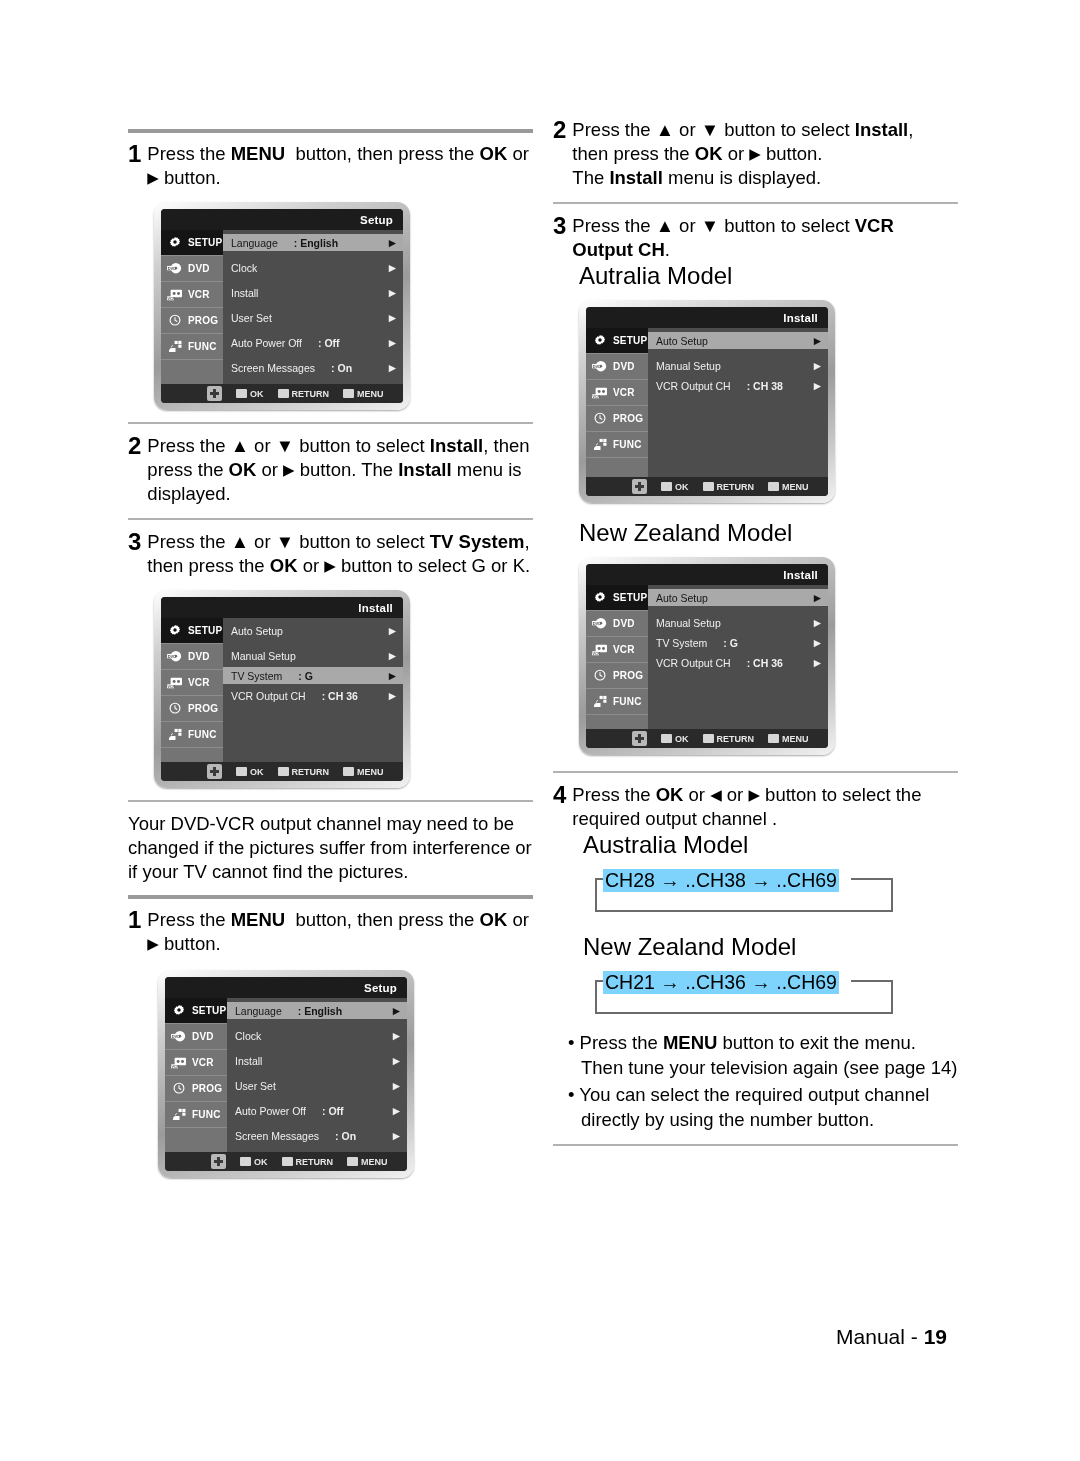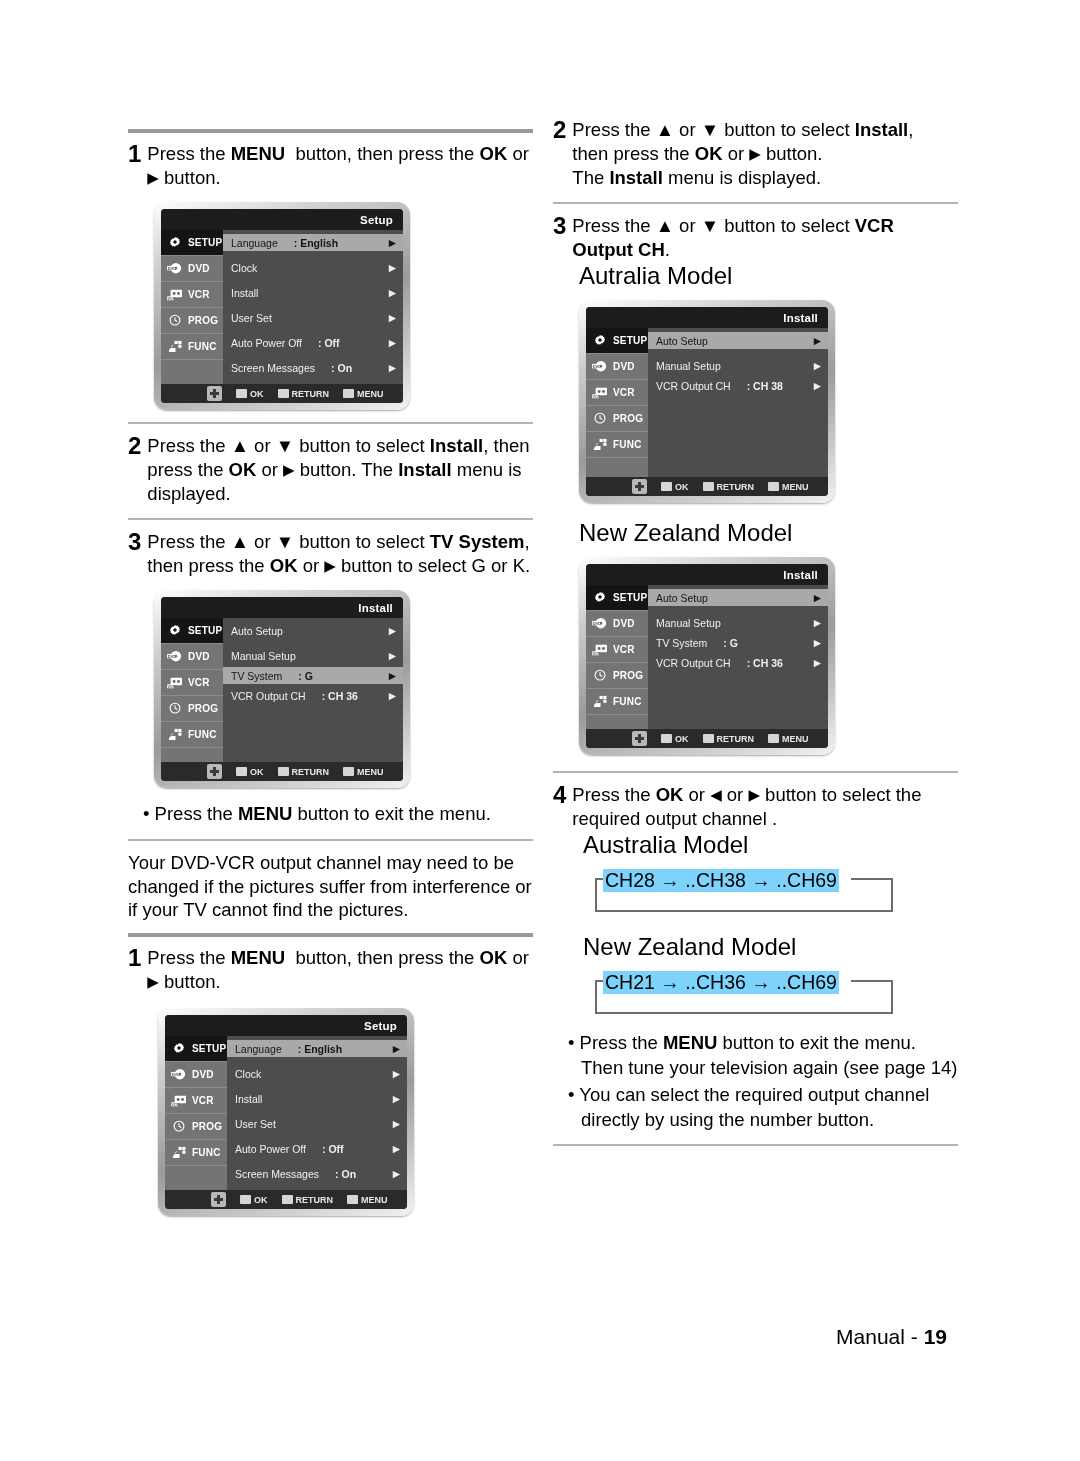--- a/index.html
+++ b/index.html
@@ -497,21 +497,20 @@
               </span>
             <span class="fbtn">
                 <span class="gl"></span>
                 <span>MENU</span>
               </span>
           </div>
         </div>
       </div>
     </div>
 
-    <div class="bullet" style="margin-top:14px; padding-left:28px;">• Press the <b>MENU</b> button to exit the menu.</div>
 
     <div class="rule-thin"></div>
 
 
     <p class="intro">Your DVD-VCR output channel may need to be changed if the pictures suffer from interference or if your TV cannot find the pictures.</p>
 
     <div class="rule-thick"></div>
 
     <div class="step">
       <span class="step-num">1</span>

